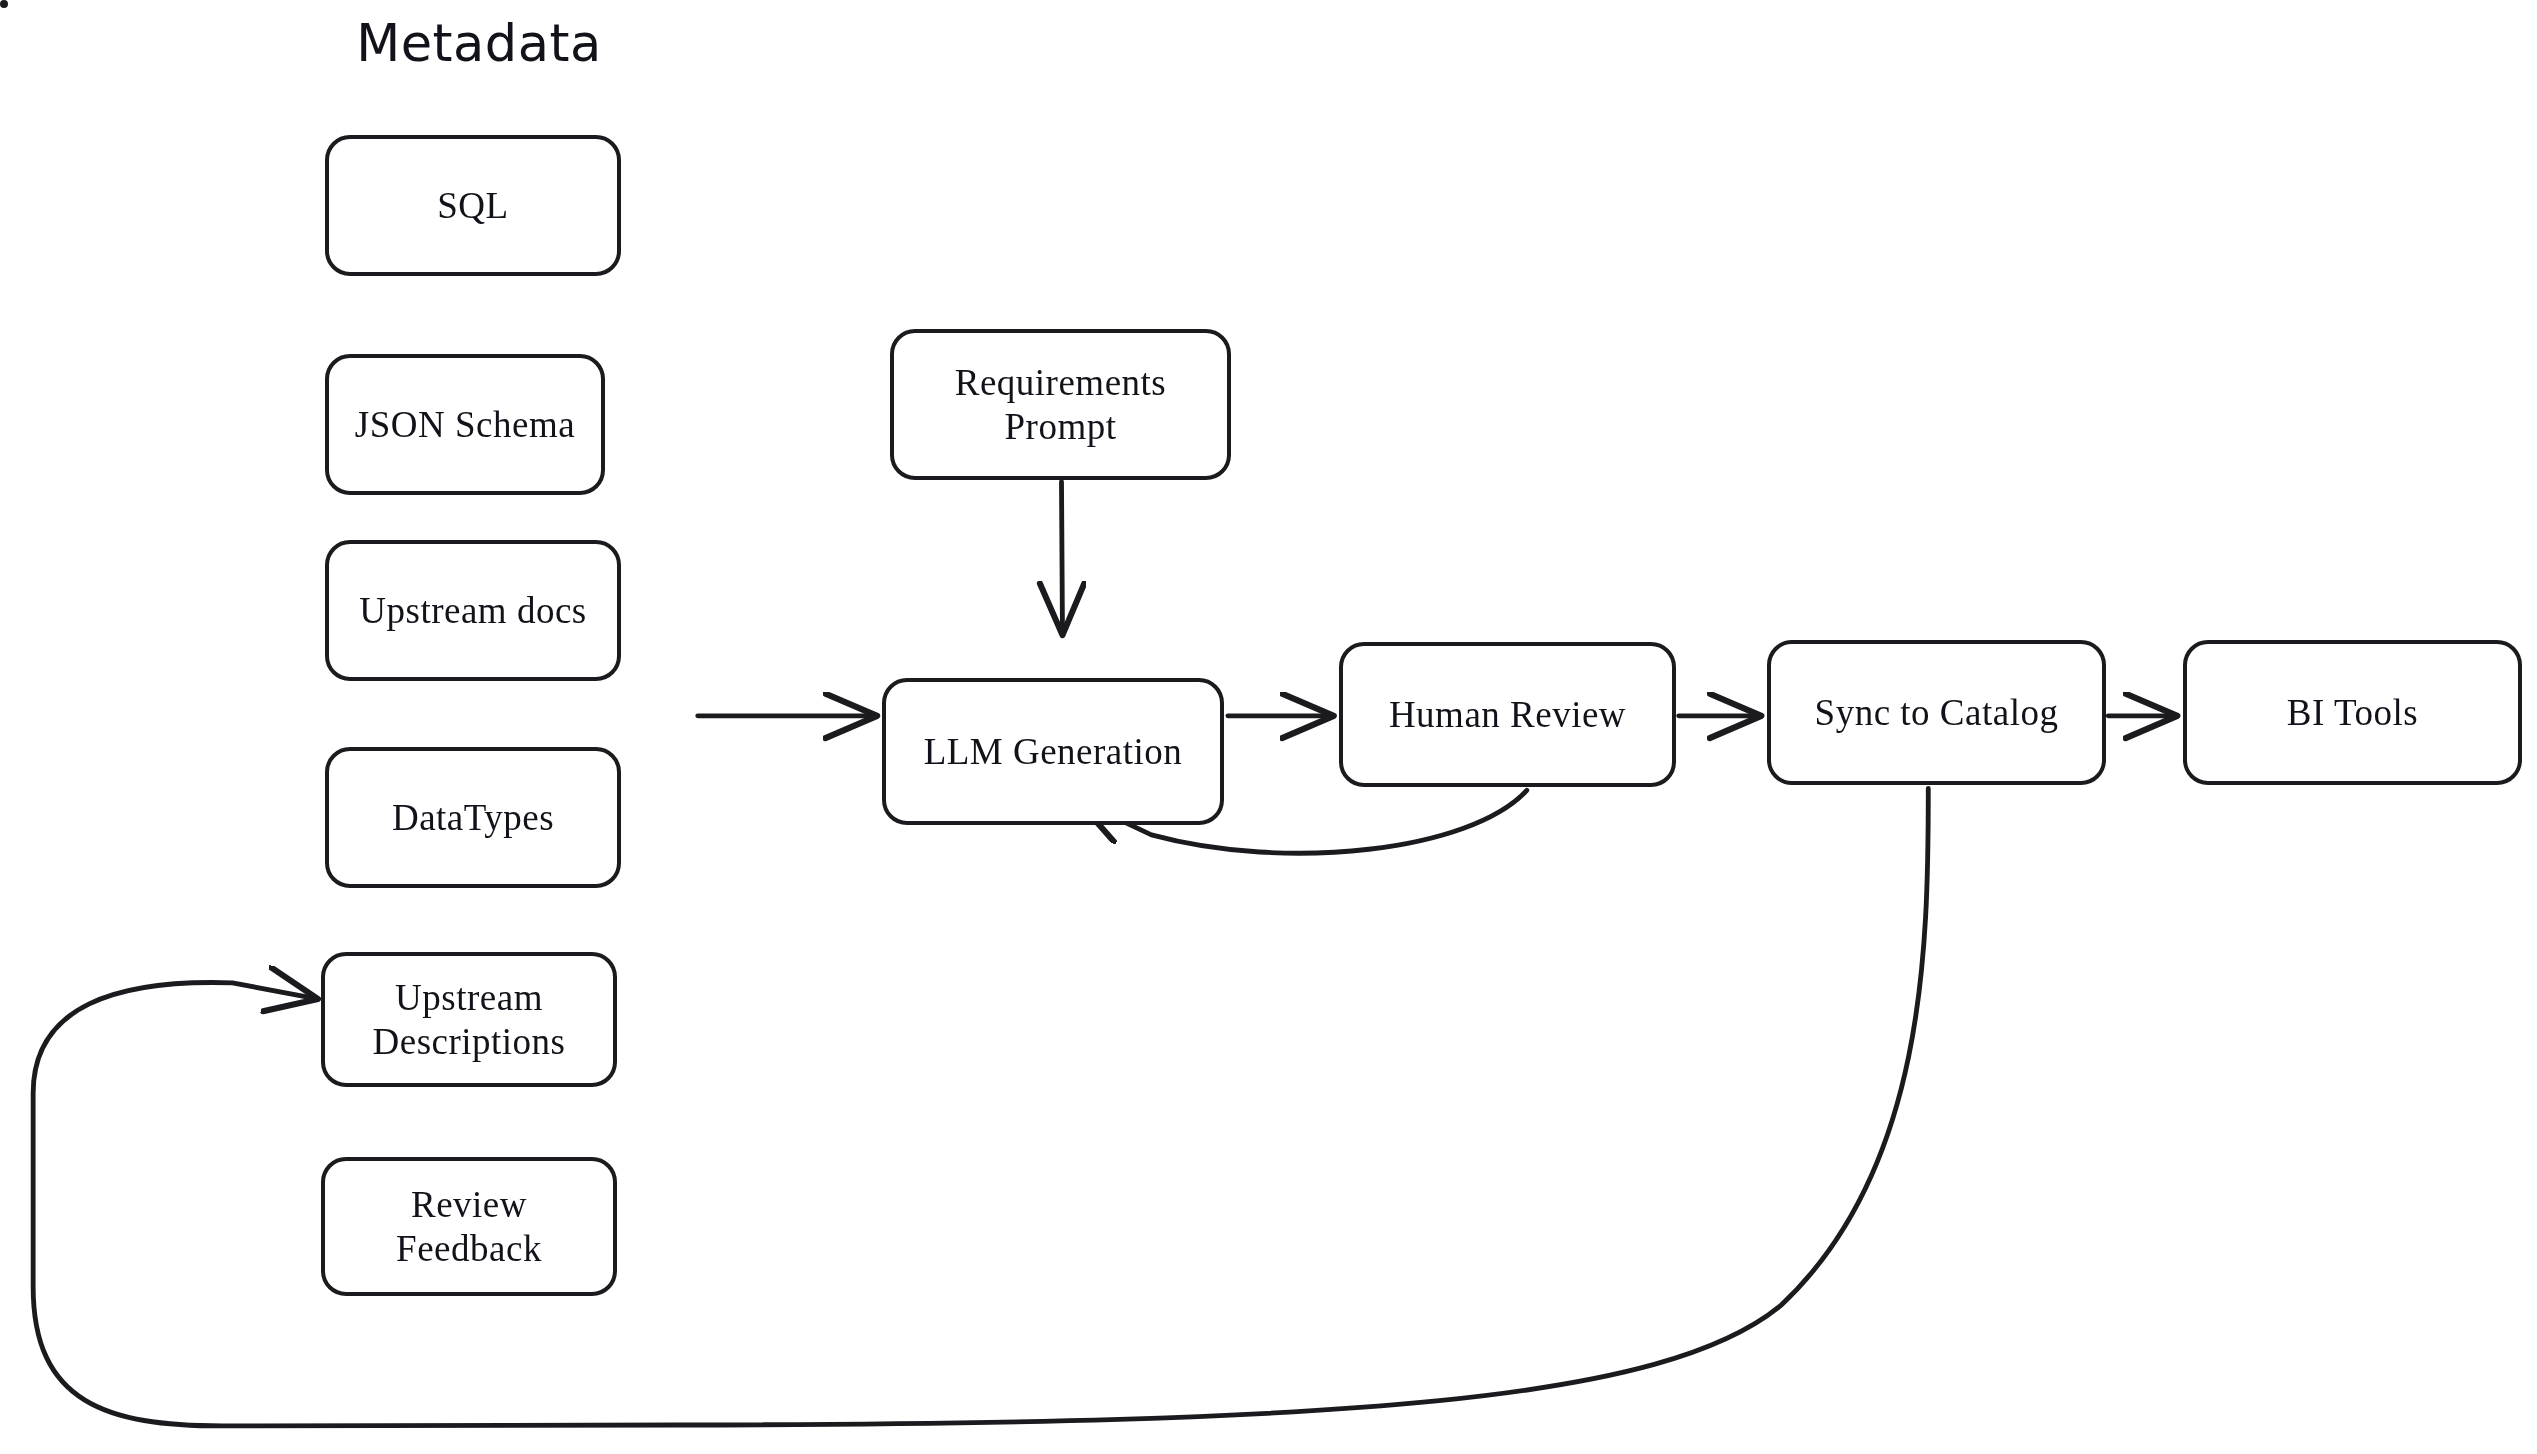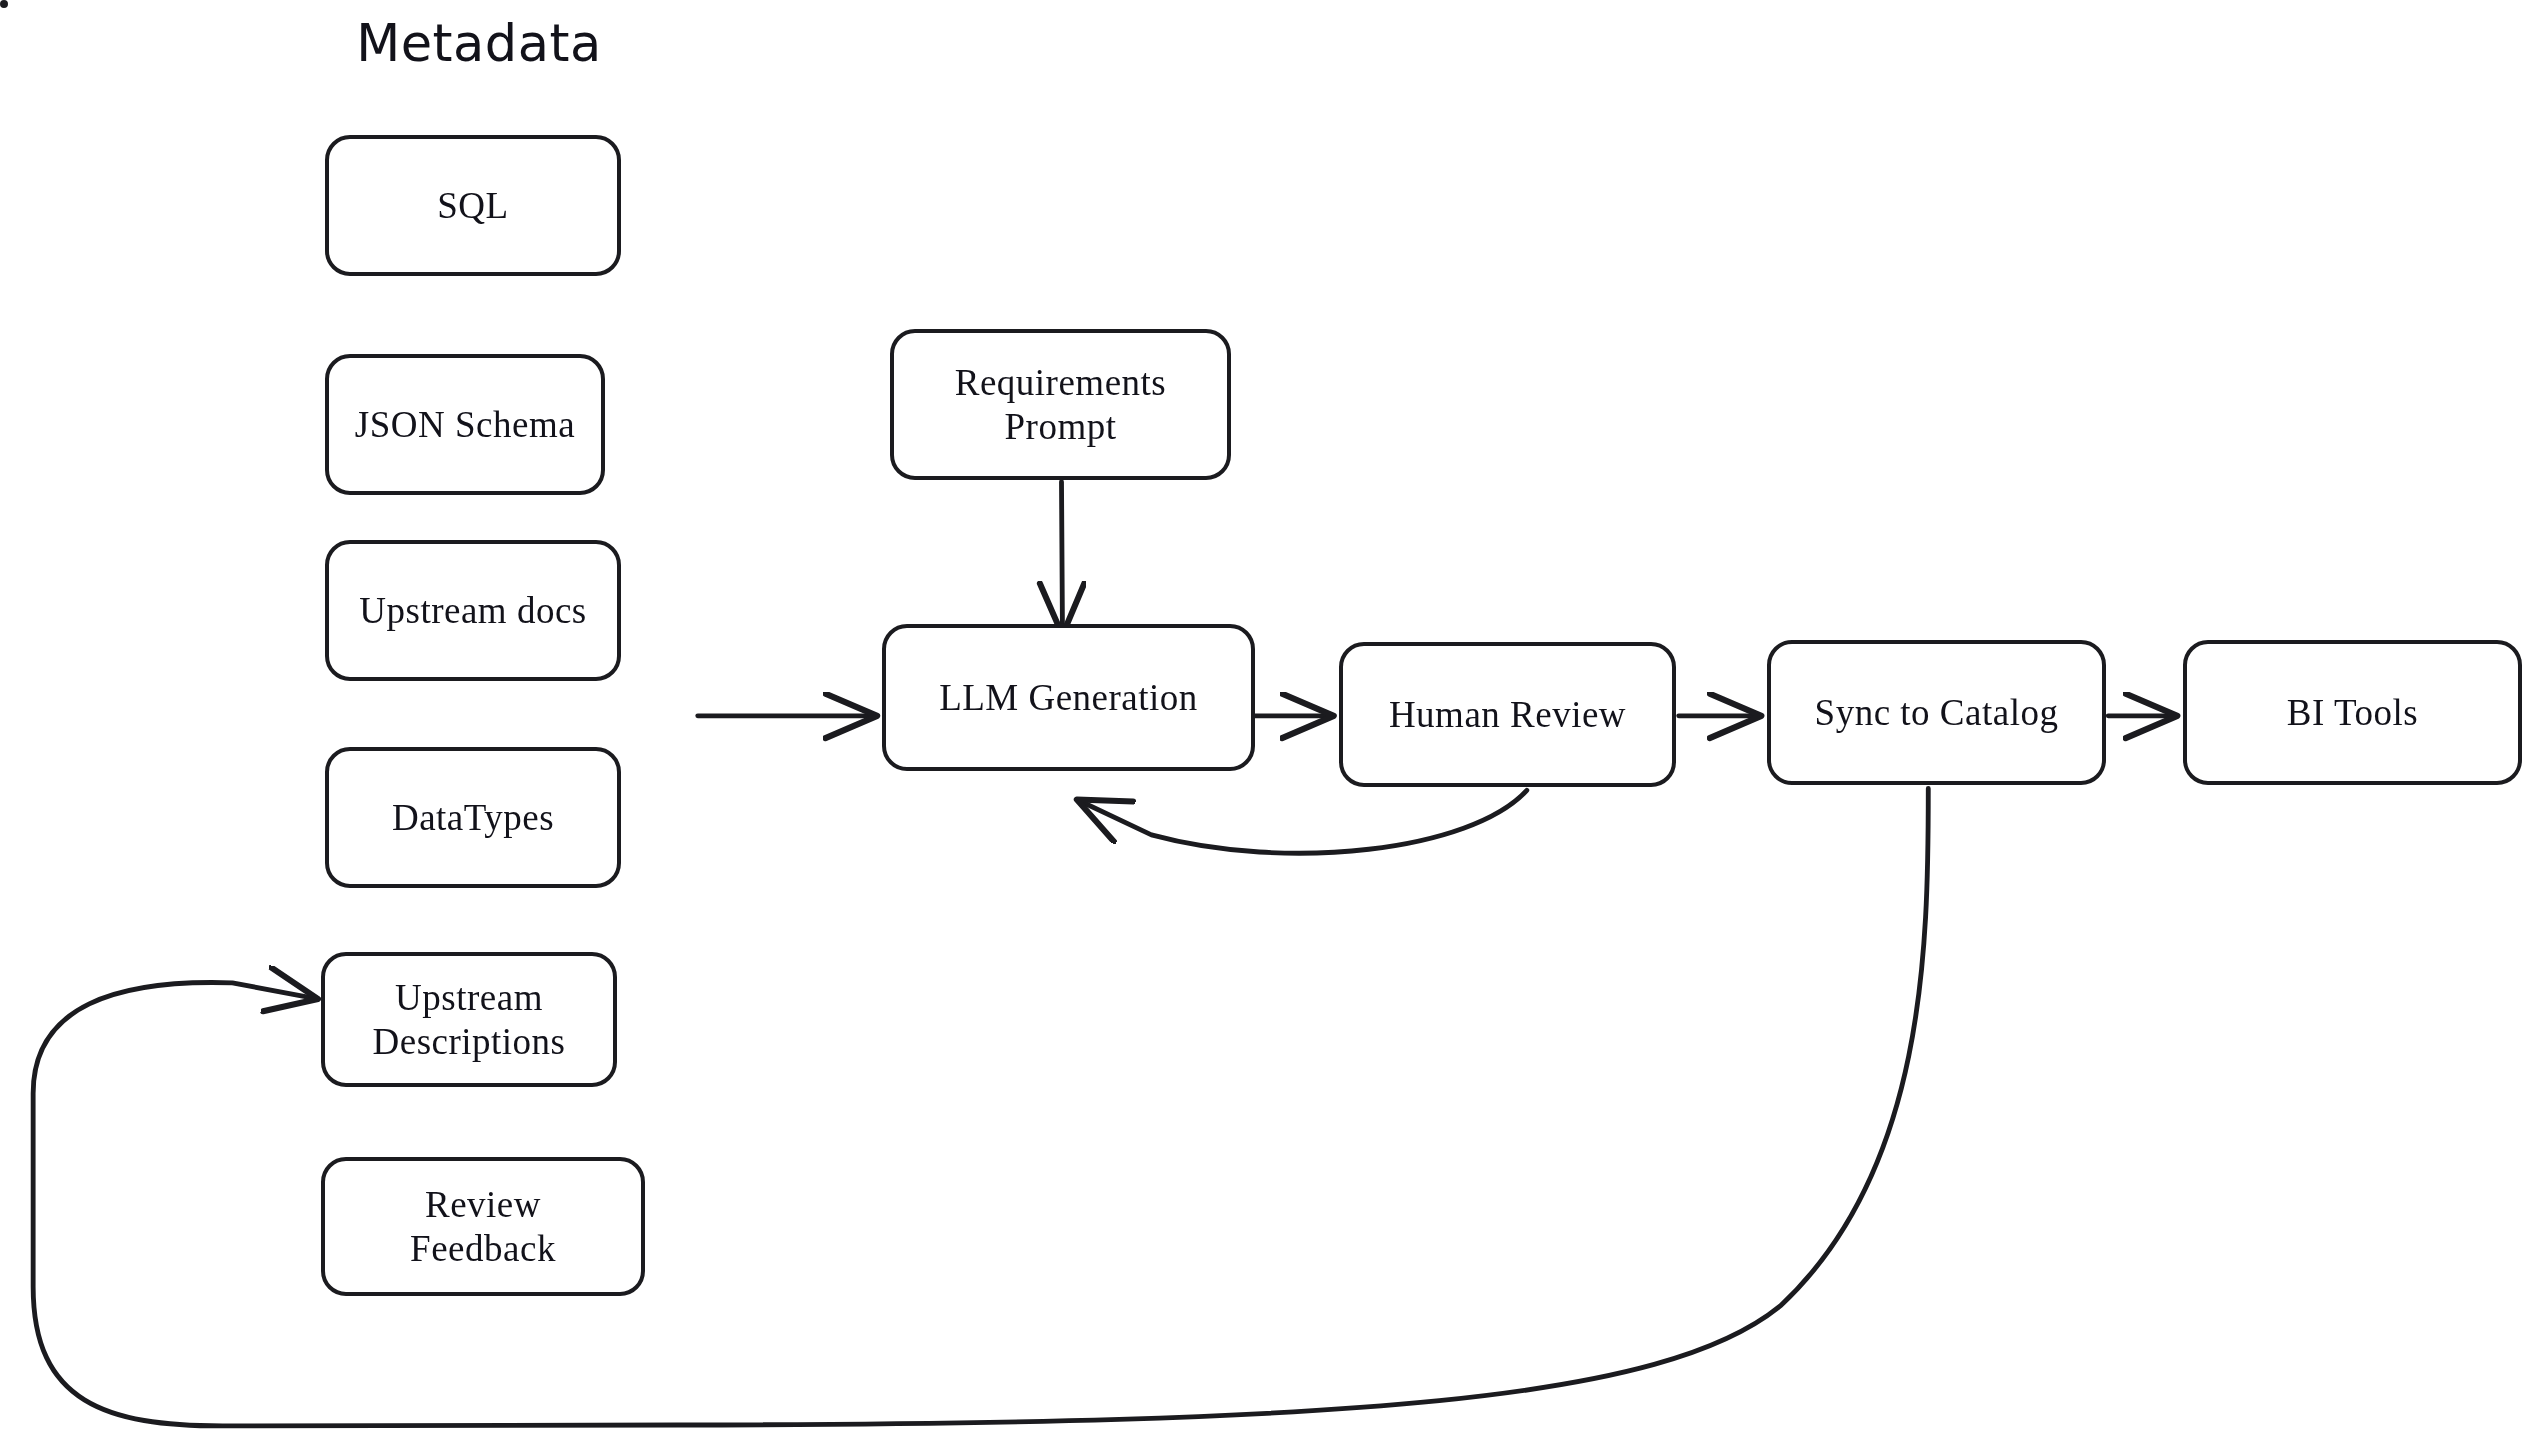--- a/index.html
+++ b/index.html
@@ -56,23 +56,23 @@
     letter-spacing: 0.5px;
     white-space: nowrap;
     z-index: 4;
     text-align: center;
   }
   .n-sql      { left: 325px; top: 135px;  width: 296px; height: 141px; }
   .n-json     { left: 325px; top: 354px;  width: 280px; height: 141px; }
   .n-docs     { left: 325px; top: 540px;  width: 296px; height: 141px; }
   .n-types    { left: 325px; top: 747px;  width: 296px; height: 141px; }
   .n-upstream { left: 321px; top: 952px;  width: 296px; height: 135px; }
-  .n-review   { left: 321px; top: 1157px; width: 324px; height: 139px; }
+  .n-review   { left: 321px; top: 1157px; width: 296px; height: 139px; }
   .n-reqprompt{ left: 890px;  top: 329px; width: 341px; height: 151px; }
-  .n-llm      { left: 882px;  top: 624px; width: 373px; height: 147px; }
+  .n-llm      { left: 882px;  top: 678px; width: 342px; height: 147px; }
   .n-human    { left: 1339px; top: 642px; width: 337px; height: 145px; }
   .n-sync     { left: 1767px; top: 640px; width: 339px; height: 145px; }
   .n-bi       { left: 2183px; top: 640px; width: 339px; height: 145px; }
   .l-metadata { left: 334px;  top: 13.5px;  width: 290px; }
 </style>
 </head>
 <body>
 
 <div id="canvas">
 

